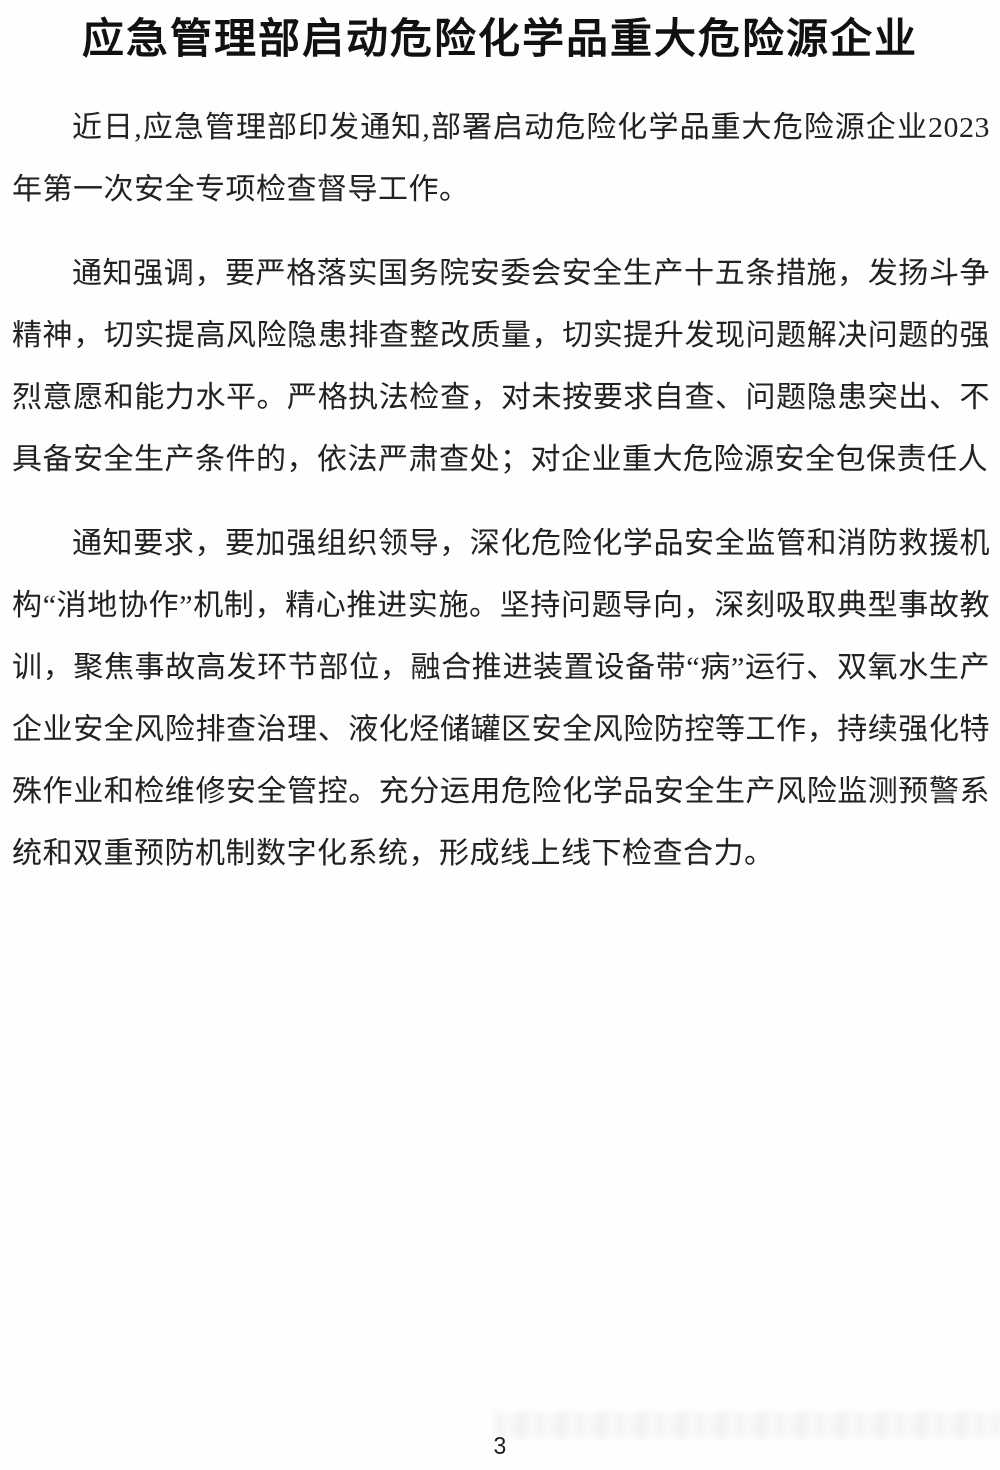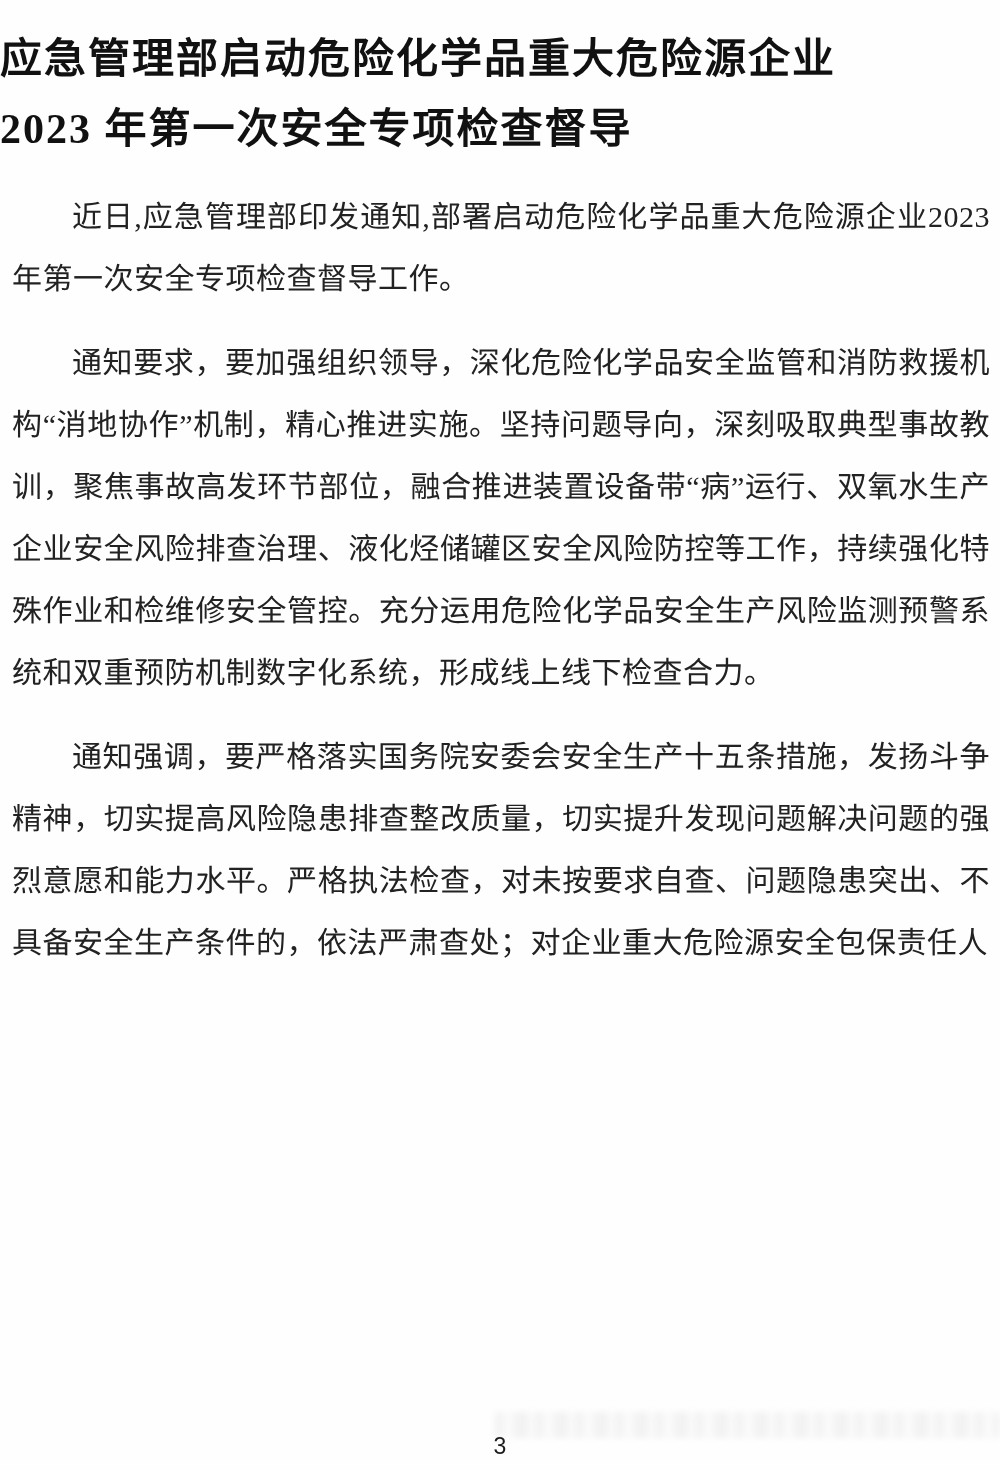--- a/index.html
+++ b/index.html
@@ -10,21 +10,22 @@
   .page {
     position: relative;
     width: 1000px;
     height: 1470px;
     background: #fefefe;
     overflow: hidden;
     font-family: "Liberation Serif", "DejaVu Serif", serif;
     color: #1c1c1c;
   }
   .doc-title {
-    padding-top: 24px;
+    padding-top: 4px;
+    text-align: center;
     font-size: 42px;
     font-weight: bold;
     line-height: 70px;
     letter-spacing: 2px;
     color: #111111;
   }
   .doc-title .title-line {
     display: block;
     white-space: nowrap;
   }
@@ -71,26 +72,25 @@
     font-family: "Liberation Sans", "DejaVu Sans", sans-serif;
   }
 </style>
 </head>
 <body>
 
 <div class="page">
 
   <div class="doc-title">
     <span class="title-line">应急管理部启动危险化学品重大危险源企业</span>
-    <span class="title-line">2023 年第一次安全专项检查督导</span>
   </div>
 
   <div class="content">
     <p class="para">近日,应急管理部印发通知,部署启动危险化学品重大危险源企业2023年第一次安全专项检查督导工作。</p>
+    <p class="para">通知强调，要严格落实国务院安委会安全生产十五条措施，发扬斗争精神，切实提高风险隐患排查整改质量，切实提升发现问题解决问题的强烈意愿和能力水平。严格执法检查，对未按要求自查、问题隐患突出、不具备安全生产条件的，依法严肃查处；对企业重大危险源安全包保责任人</p>
     <p class="para">通知要求，要加强组织领导，深化危险化学品安全监管和消防救援机构“消地协作”机制，精心推进实施。坚持问题导向，深刻吸取典型事故教训，聚焦事故高发环节部位，融合推进装置设备带“病”运行、双氧水生产企业安全风险排查治理、液化烃储罐区安全风险防控等工作，持续强化特殊作业和检维修安全管控。充分运用危险化学品安全生产风险监测预警系统和双重预防机制数字化系统，形成线上线下检查合力。</p>
-    <p class="para">通知强调，要严格落实国务院安委会安全生产十五条措施，发扬斗争精神，切实提高风险隐患排查整改质量，切实提升发现问题解决问题的强烈意愿和能力水平。严格执法检查，对未按要求自查、问题隐患突出、不具备安全生产条件的，依法严肃查处；对企业重大危险源安全包保责任人</p>
   </div>
 
   <div class="scan-smudge"></div>
 
   <div class="page-number">3</div>
 
 </div>
 
 </body></html>

